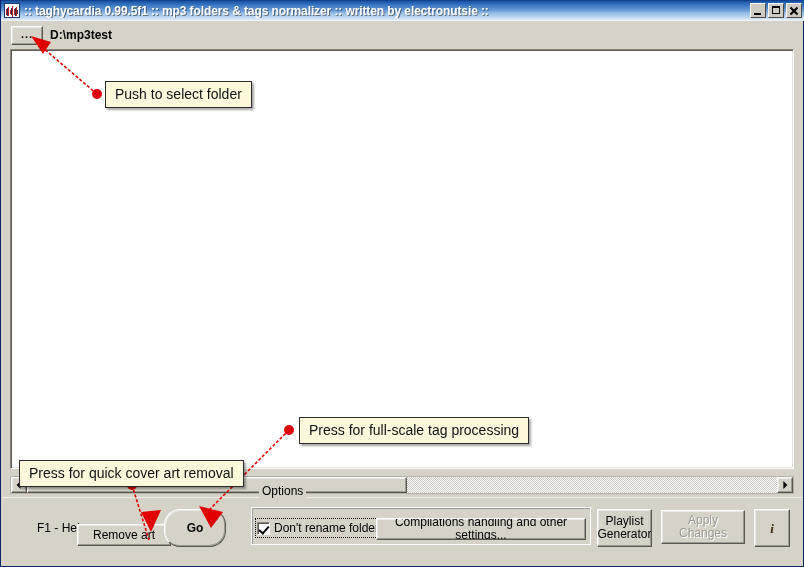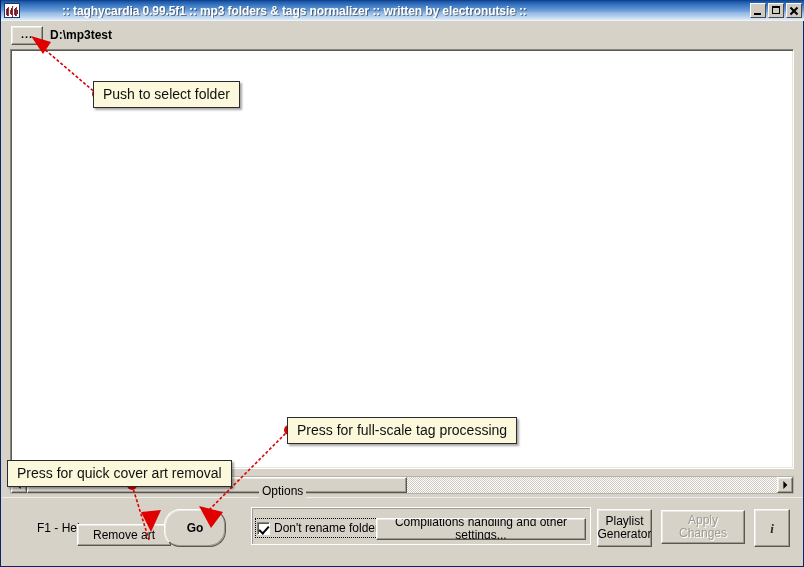--- a/index.html
+++ b/index.html
@@ -33,21 +33,20 @@
     left: 0; top: 0;
     width: 804px;
     height: 21px;
     box-sizing: border-box;
     background: linear-gradient(to bottom,
        #0a3a86 0%, #1d58a8 8%, #3c7ac4 26%, #6f9fd8 52%,
        #8fb7e3 60%, #b5d0ef 78%, #d8e7f7 92%, #f2f7fd 100%);
     display: flex;
     align-items: center;
     overflow: hidden;
-    gap: 38px;
   }
   #title-icon {
     width: 16px; height: 15px;
     margin-left: 3px; margin-right: 4px;
     background: #ffffff;
     border: 1px solid #203b6b;
     box-sizing: border-box;
     position: relative;
     flex: 0 0 auto;
     overflow: hidden;
@@ -312,20 +311,21 @@
   .callout {
     position: absolute;
     background: #fbf8dc;
     border: 1px solid #2b2b2b;
     box-shadow: 2px 2px 2px rgba(0,0,0,0.35);
     font-size: 14px;
     color: #111;
     padding: 4px 9px 5px 9px;
     white-space: nowrap;
     box-sizing: border-box;
+    margin-left: 12px;
   }
   #callout-select-folder { left: 92px;  top: 81px;  }
   #callout-tag-process   { left: 286px; top: 417px; }
   #callout-cover-art     { left: 6px;   top: 460px; }
 </style>
 </head>
 <body>
 
 <div id="app-window">
 

